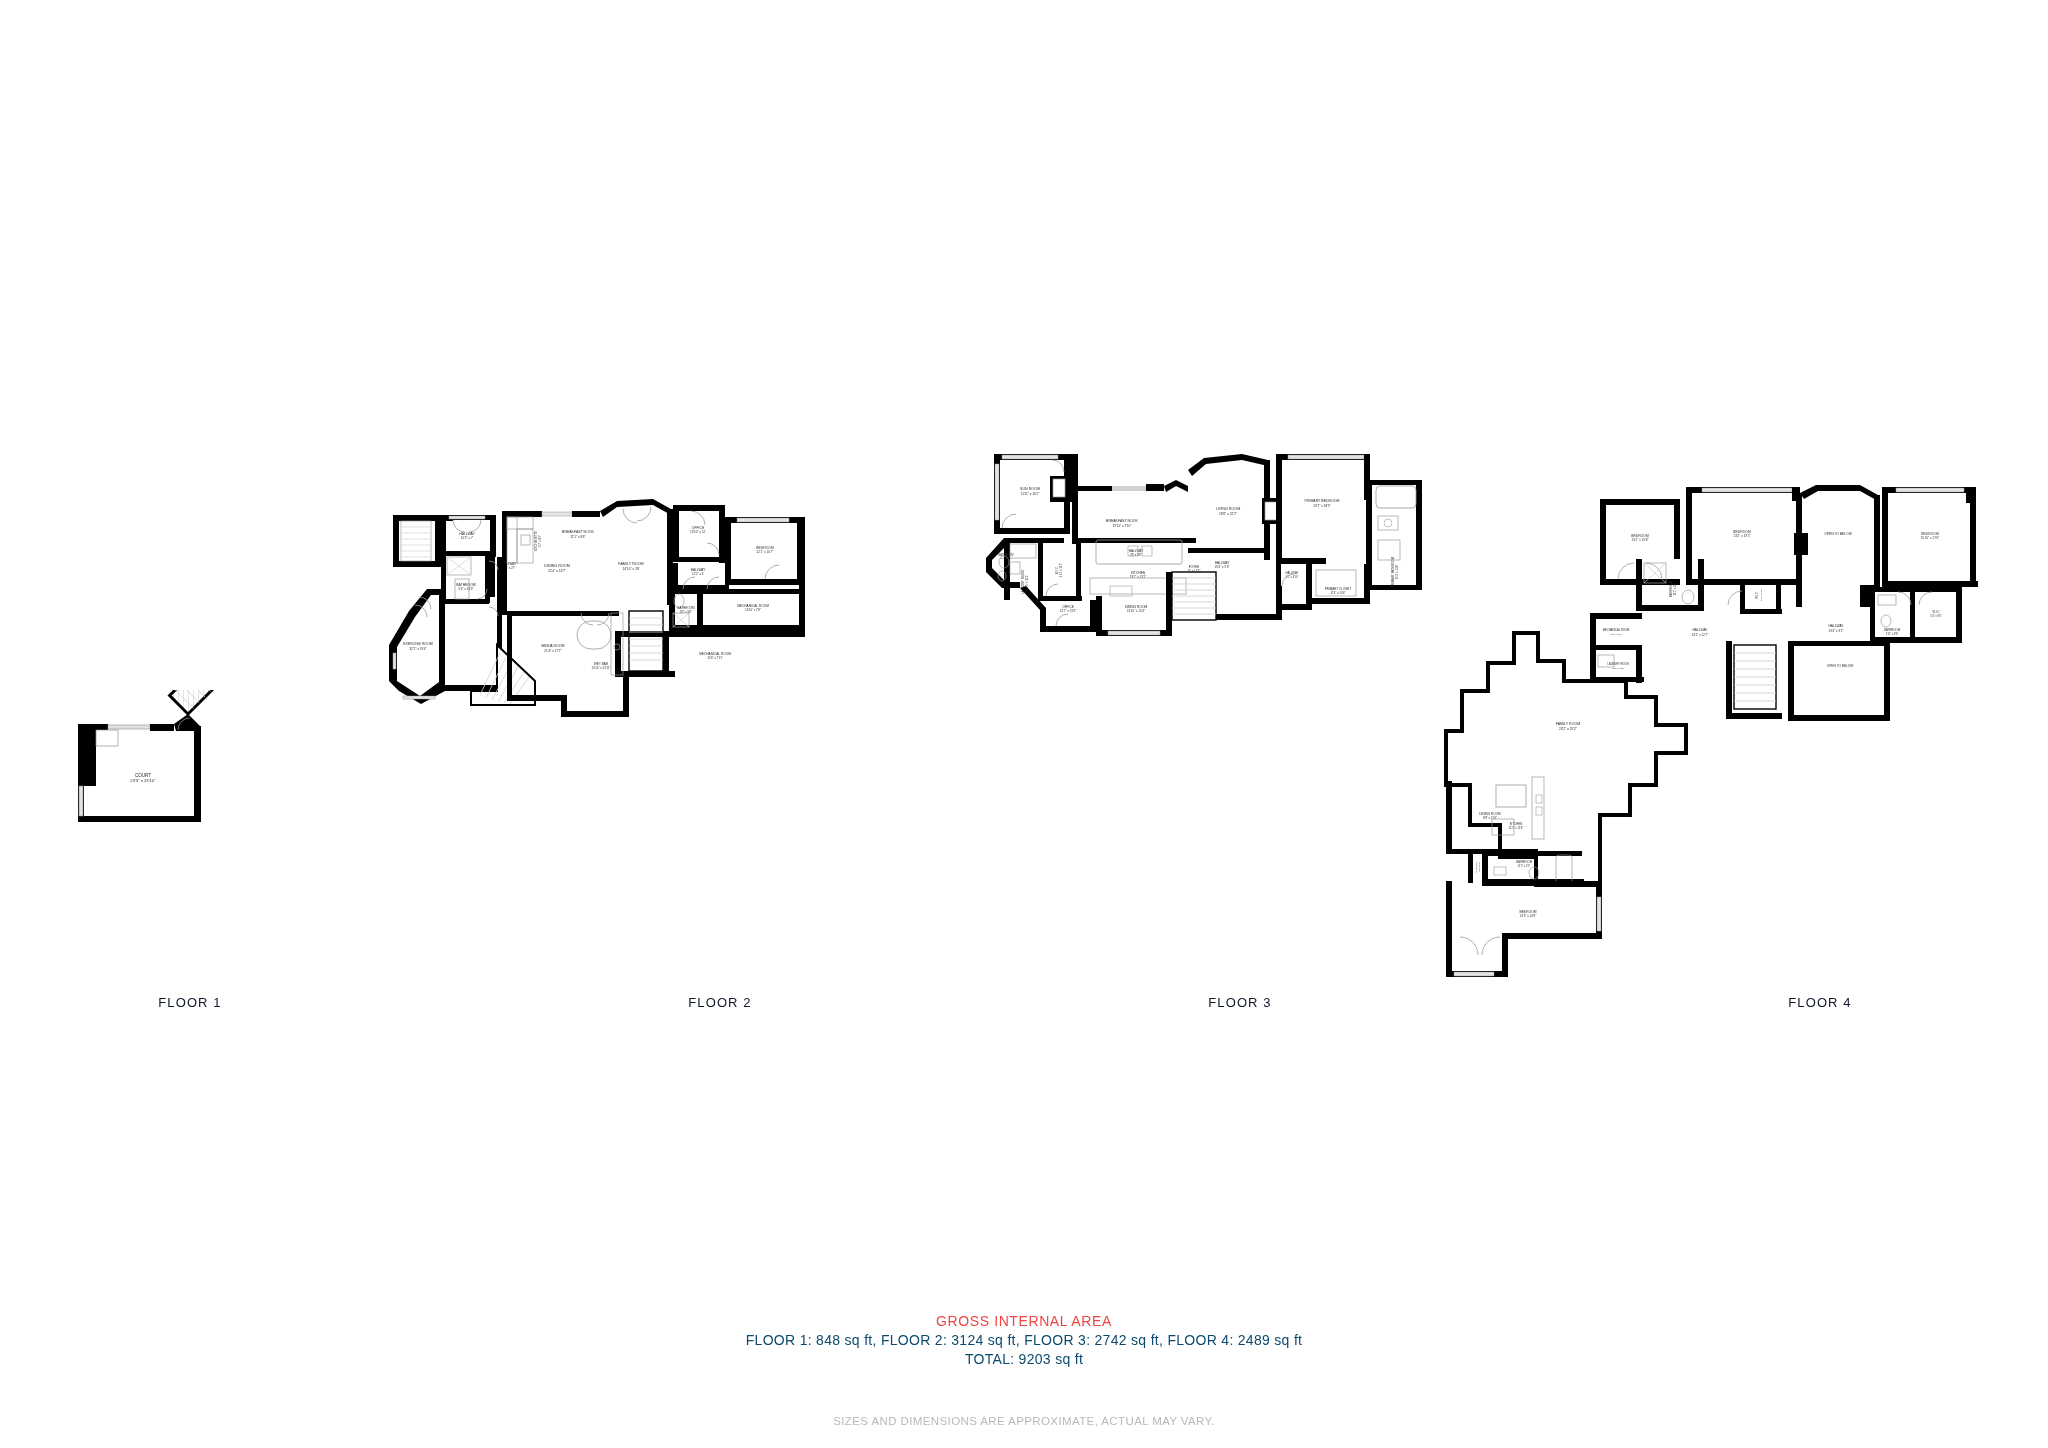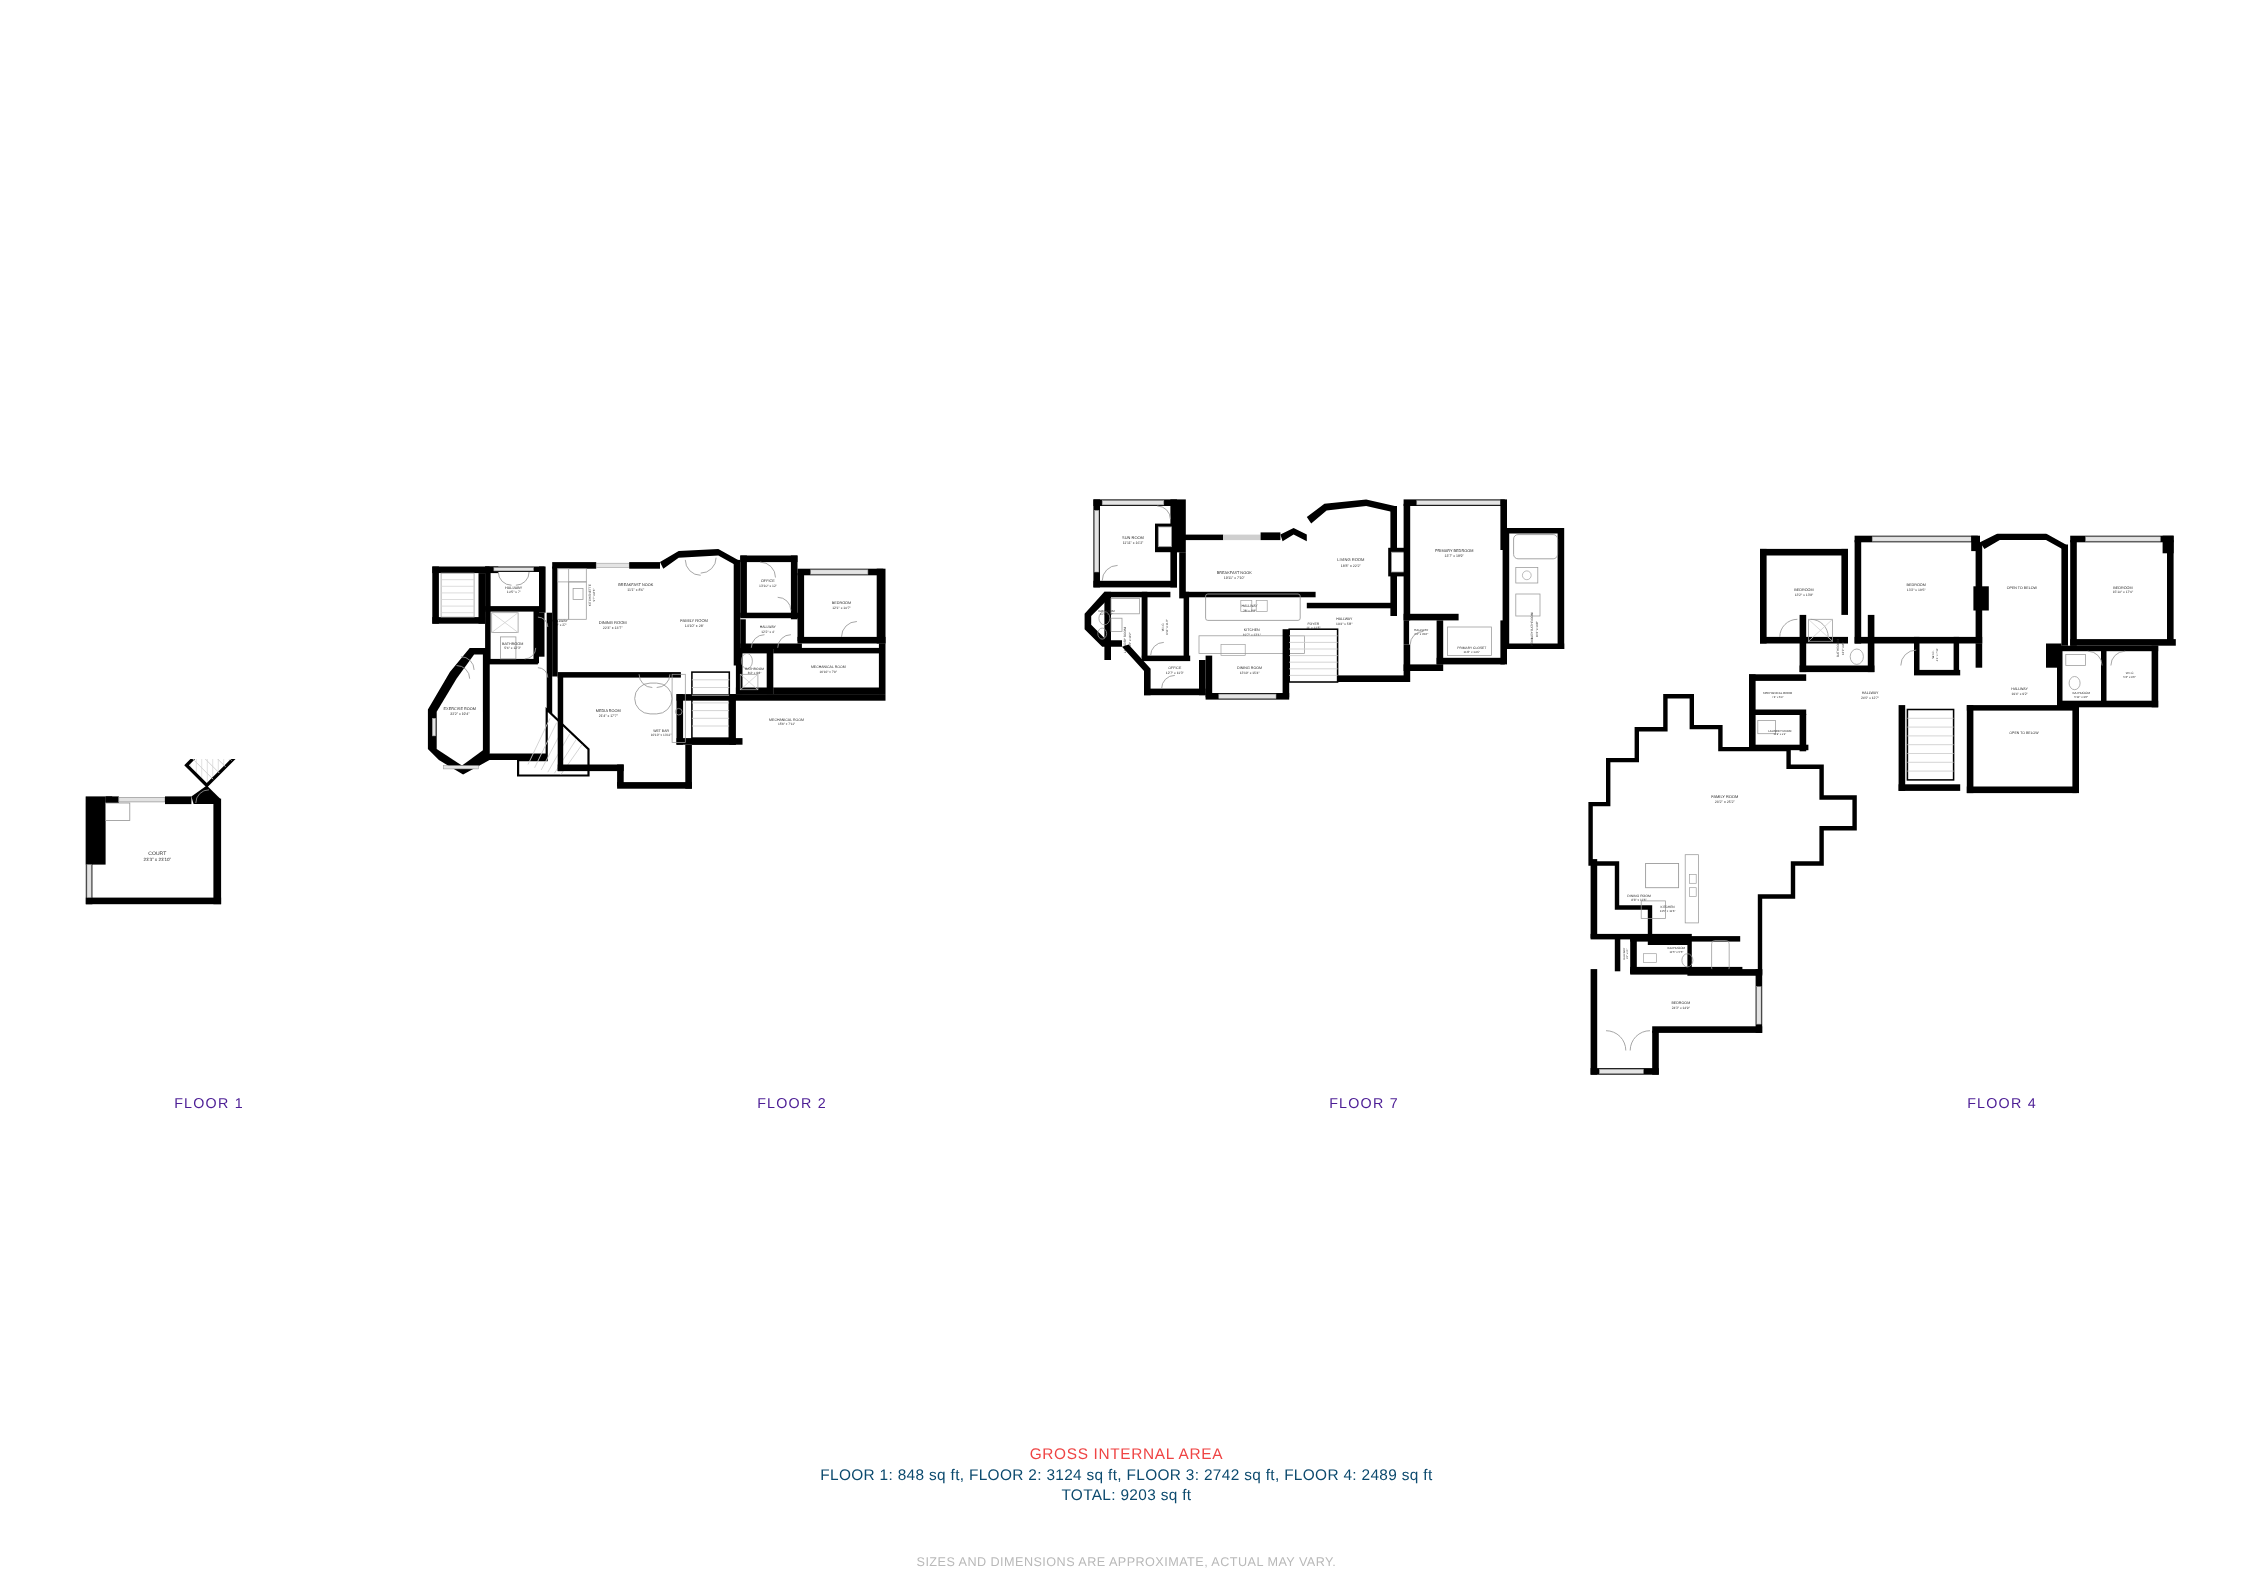--- a/index.html
+++ b/index.html
@@ -9,21 +9,21 @@
     font-family:"Liberation Sans", sans-serif;color:#2b2b2b;
   }
   .sheet{position:absolute;inset:0;}
 
   
   .floor-block{position:absolute;}
   .floor-svg{display:block;}
   .floor-caption{
     position:absolute;text-align:center;
     font-size:13px;letter-spacing:1.1px;font-weight:400;
-    color:#4c1d95;white-space:nowrap;
+    color:#0f172a;white-space:nowrap;
   }
 
   
   .footer{
     position:absolute;left:0;right:0;bottom:0;height:130px;
   }
   .footer-center{
     position:absolute;left:50%;transform:translateX(-50%);
     bottom:18px;text-align:center;white-space:nowrap;
   }
@@ -417,21 +417,21 @@
       <text x="214" y="128" text-anchor="middle" font-size="3.1">FOYER</text>
       <text x="214" y="131.8" text-anchor="middle" font-size="2.9">11' x 12'5"</text>
 
       <rect x="236" y="174" width="64" height="6" fill="#000"></rect>
       <rect x="296" y="146" width="6" height="34" fill="#000"></rect>
       <rect x="296" y="164" width="36" height="6" fill="#000"></rect>
 
       </g>
     </svg>
   </div>
-  <div class="floor-caption" style="left:1180px;top:995px;width:120px;">FLOOR 7</div>
+  <div class="floor-caption" style="left:1180px;top:995px;width:120px;">FLOOR 3</div>
 
   <div class="floor-block" style="left:1440px;top:485px;width:560px;height:510px;">
     <svg class="floor-svg" width="560" height="510" viewBox="0 0 560 510">
       <g font-family="Liberation Sans, sans-serif" fill="#2b2b2b">
 
       <rect x="160" y="14" width="6" height="86" fill="#000"></rect>
       <rect x="160" y="14" width="80" height="6" fill="#000"></rect>
       <rect x="234" y="14" width="6" height="60" fill="#000"></rect>
       <rect x="160" y="94" width="80" height="6" fill="#000"></rect>
       <text x="200" y="52" text-anchor="middle" font-size="3.4">BEDROOM</text>

